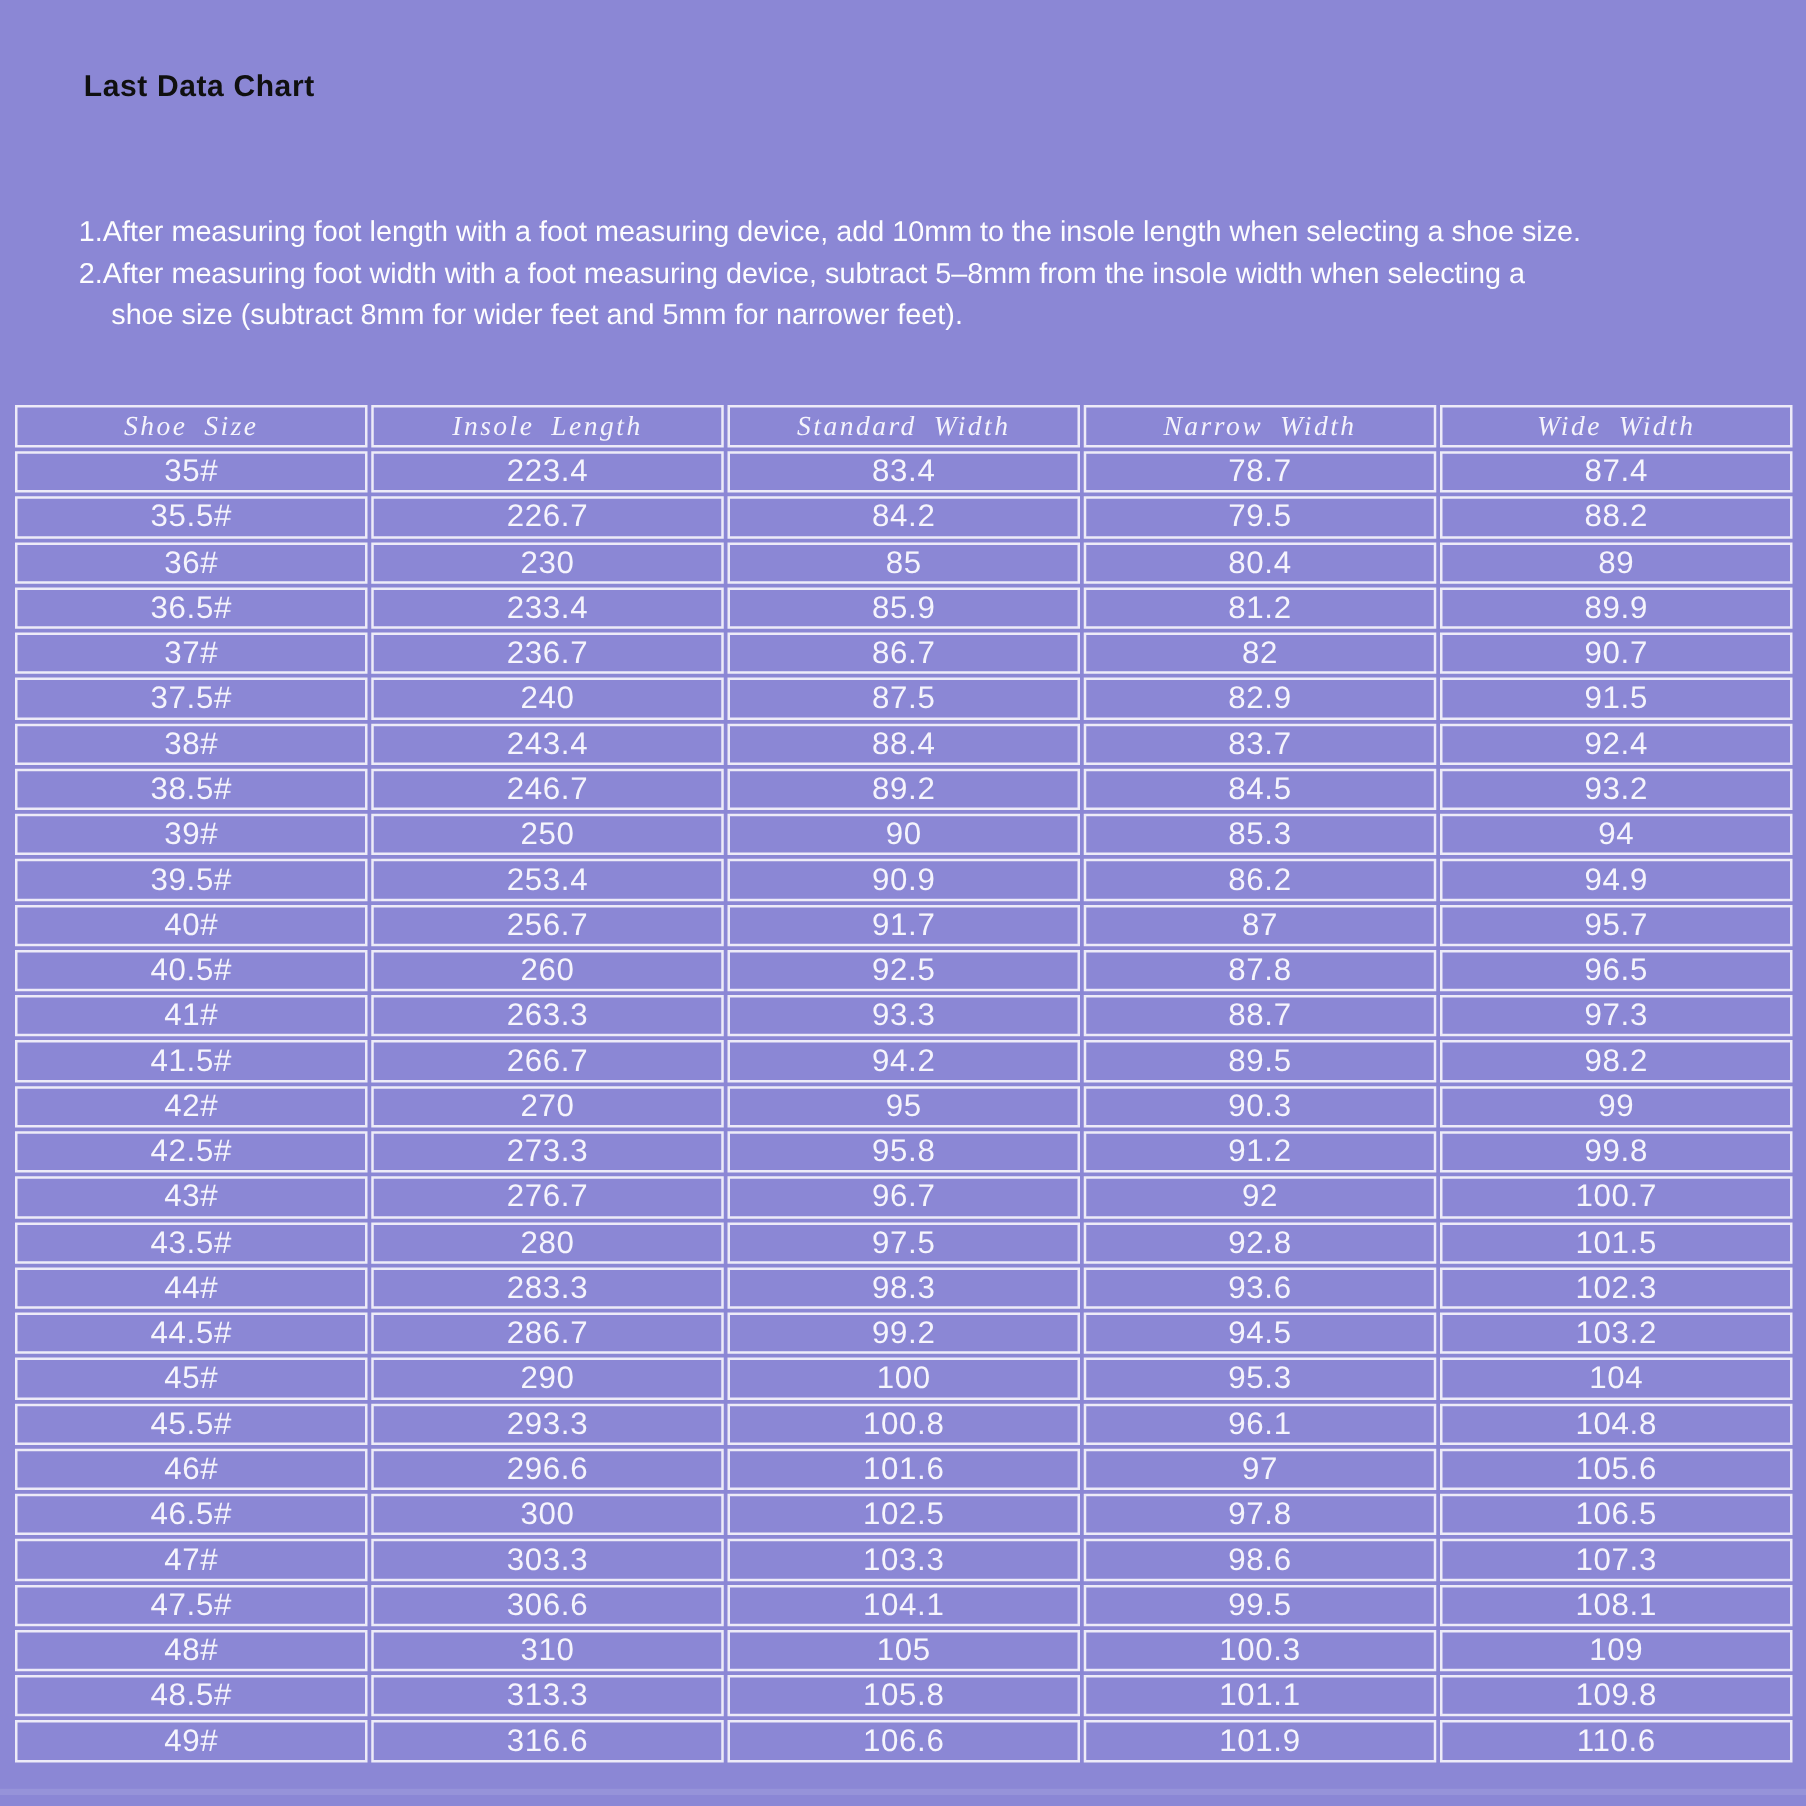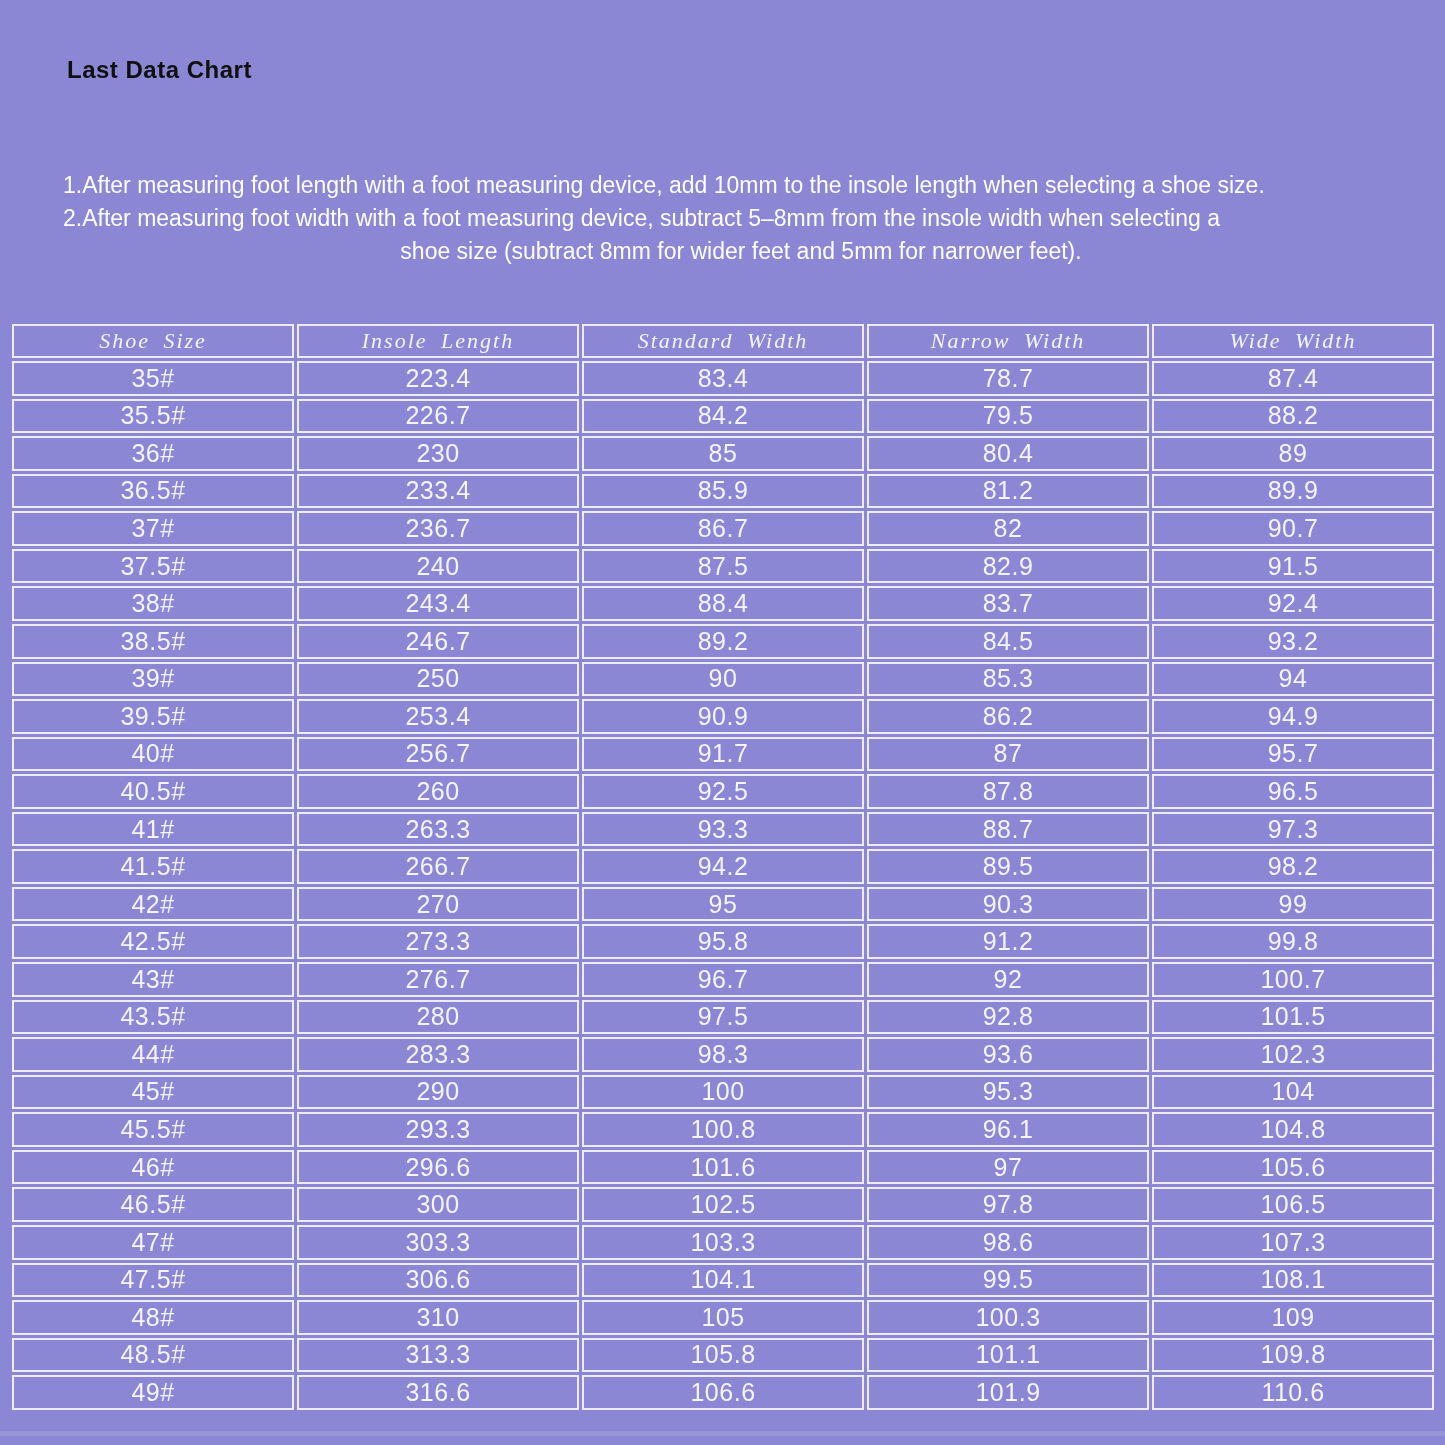--- a/index.html
+++ b/index.html
@@ -26,21 +26,21 @@
     left: 63px;
     top: 169px;
     width: 1330px;
     height: 124px;           
     overflow: hidden;
     color: #FDFDFE;
     font-size: 23px;
     line-height: 33px;
   }
   .note-line { white-space: nowrap; }
-  .note-line.indent { padding-left: 26px; text-align: center; }
+  .note-line.indent { padding-left: 26px; }
 
   table.size-table {
     position: absolute;
     left: 9px;
     top: 321px;
     width: 1428px;
     height: 1092px;
     table-layout: fixed;
     border-collapse: separate;
     border-spacing: 3px;     
@@ -225,20 +225,27 @@
         <td>101.5</td>
       </tr>
       <tr>
         <td>44#</td>
         <td>283.3</td>
         <td>98.3</td>
         <td>93.6</td>
         <td>102.3</td>
       </tr>
       <tr>
+        <td>44.5#</td>
+        <td>286.7</td>
+        <td>99.2</td>
+        <td>94.5</td>
+        <td>103.2</td>
+      </tr>
+      <tr>
         <td>45#</td>
         <td>290</td>
         <td>100</td>
         <td>95.3</td>
         <td>104</td>
       </tr>
       <tr>
         <td>45.5#</td>
         <td>293.3</td>
         <td>100.8</td>

